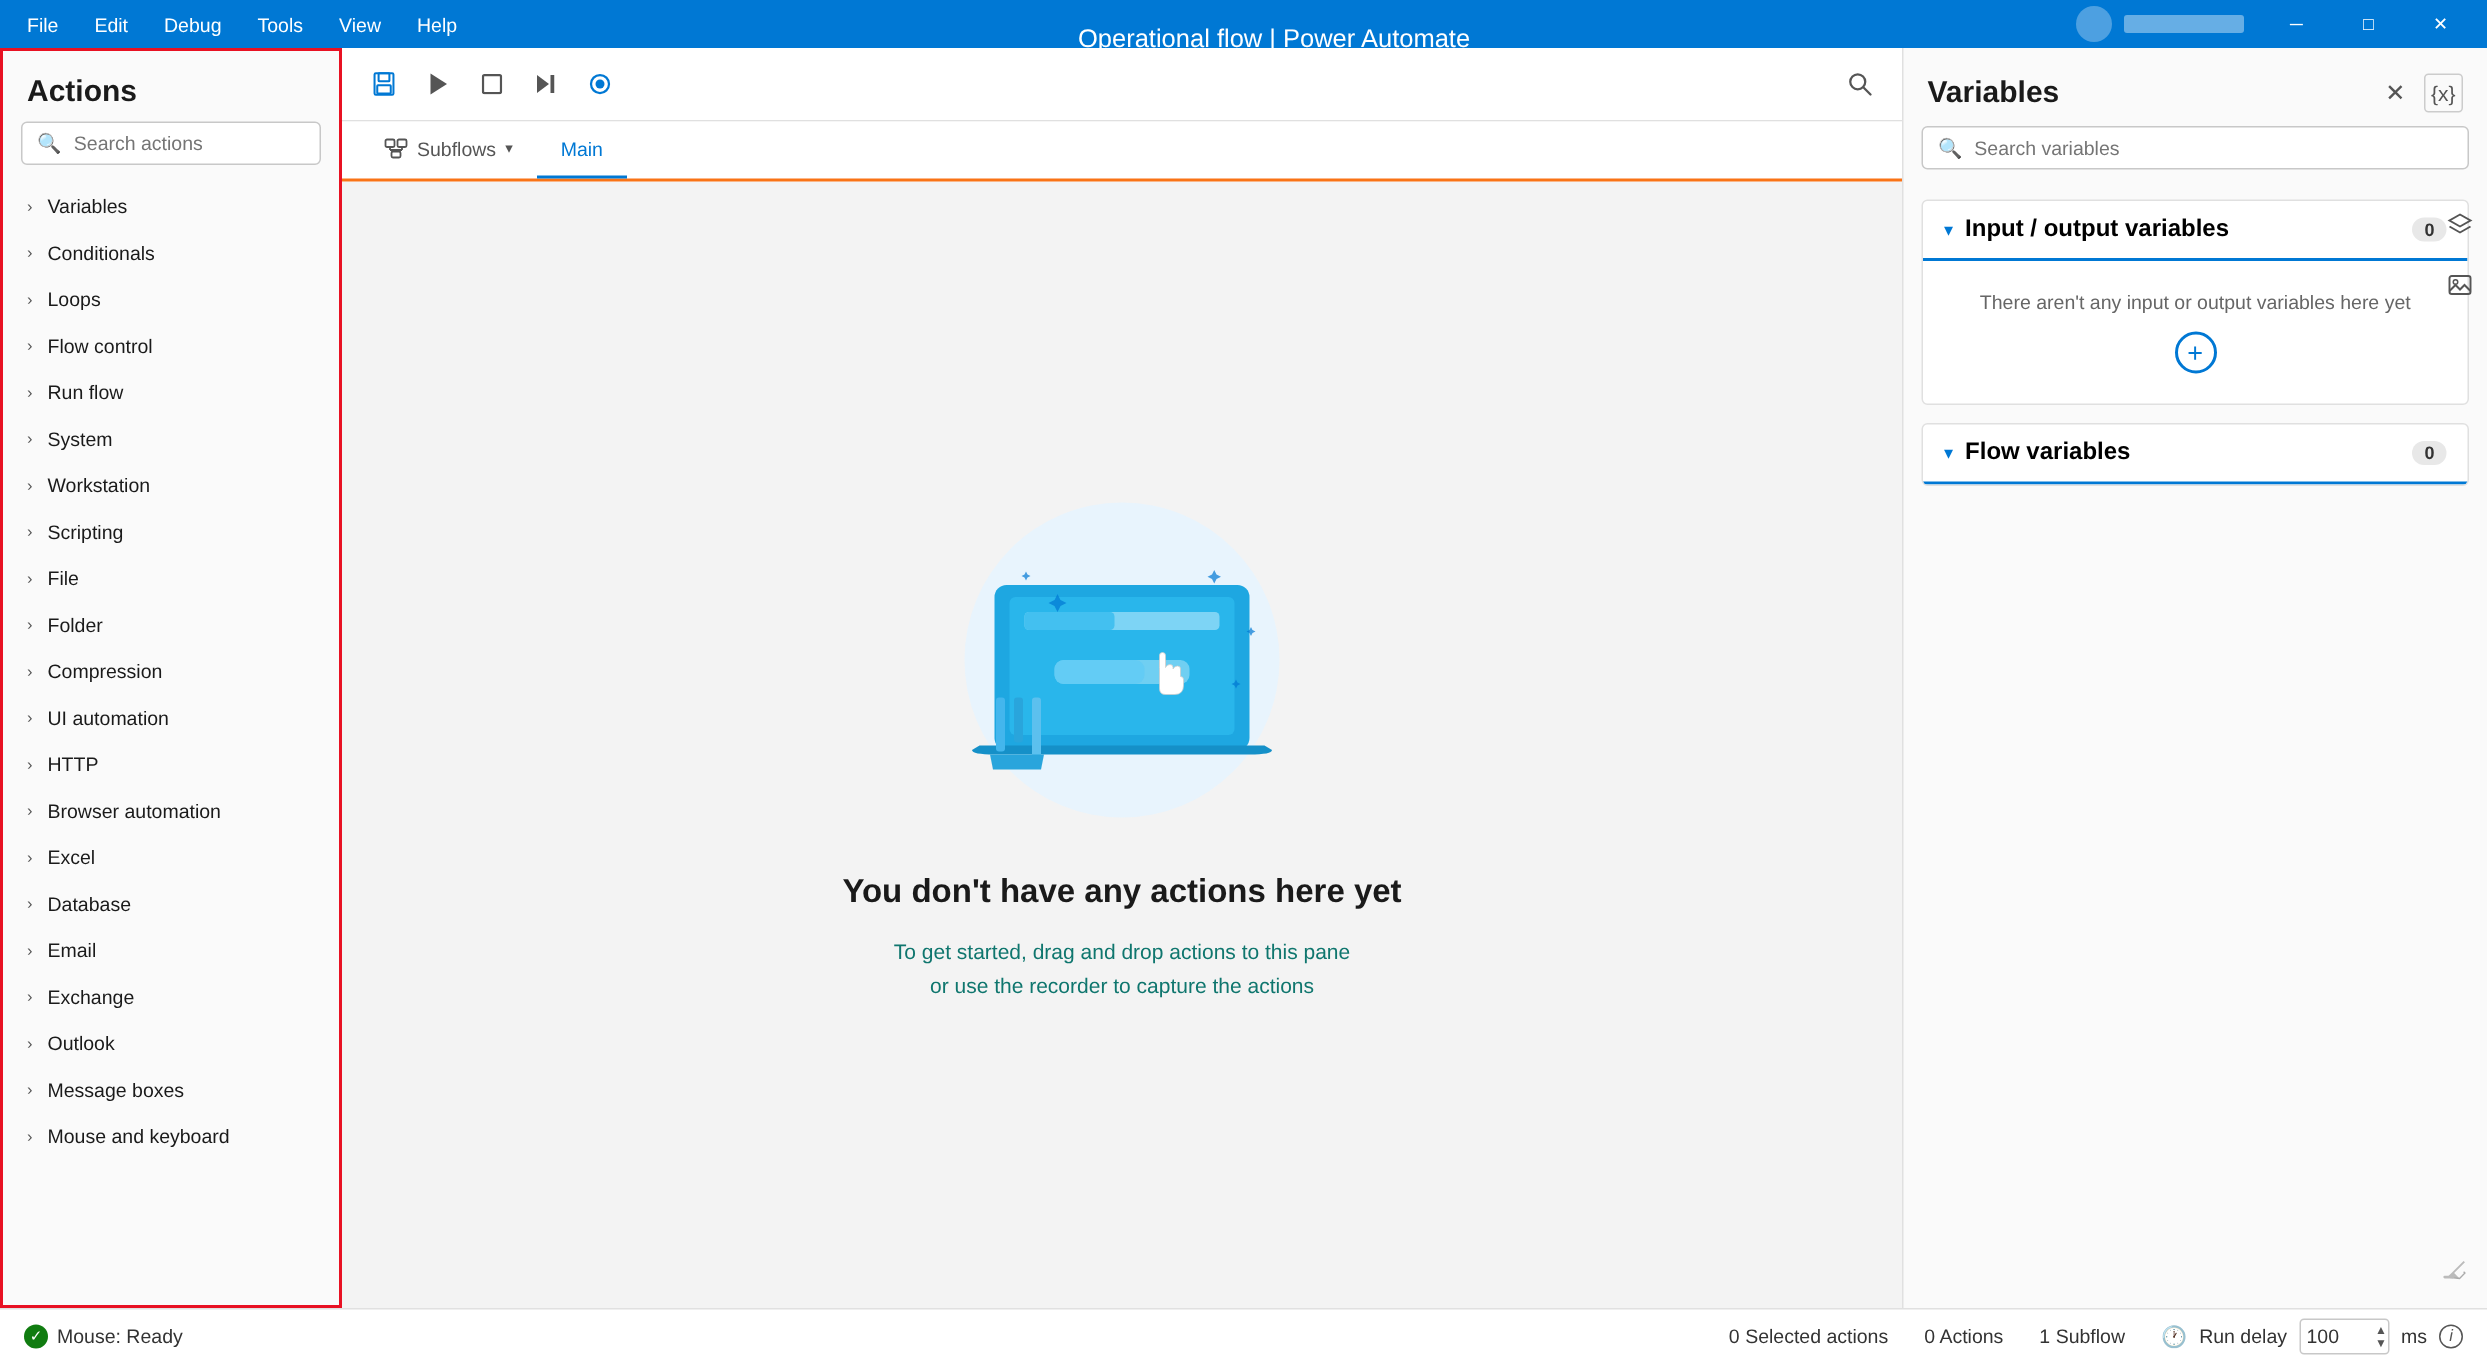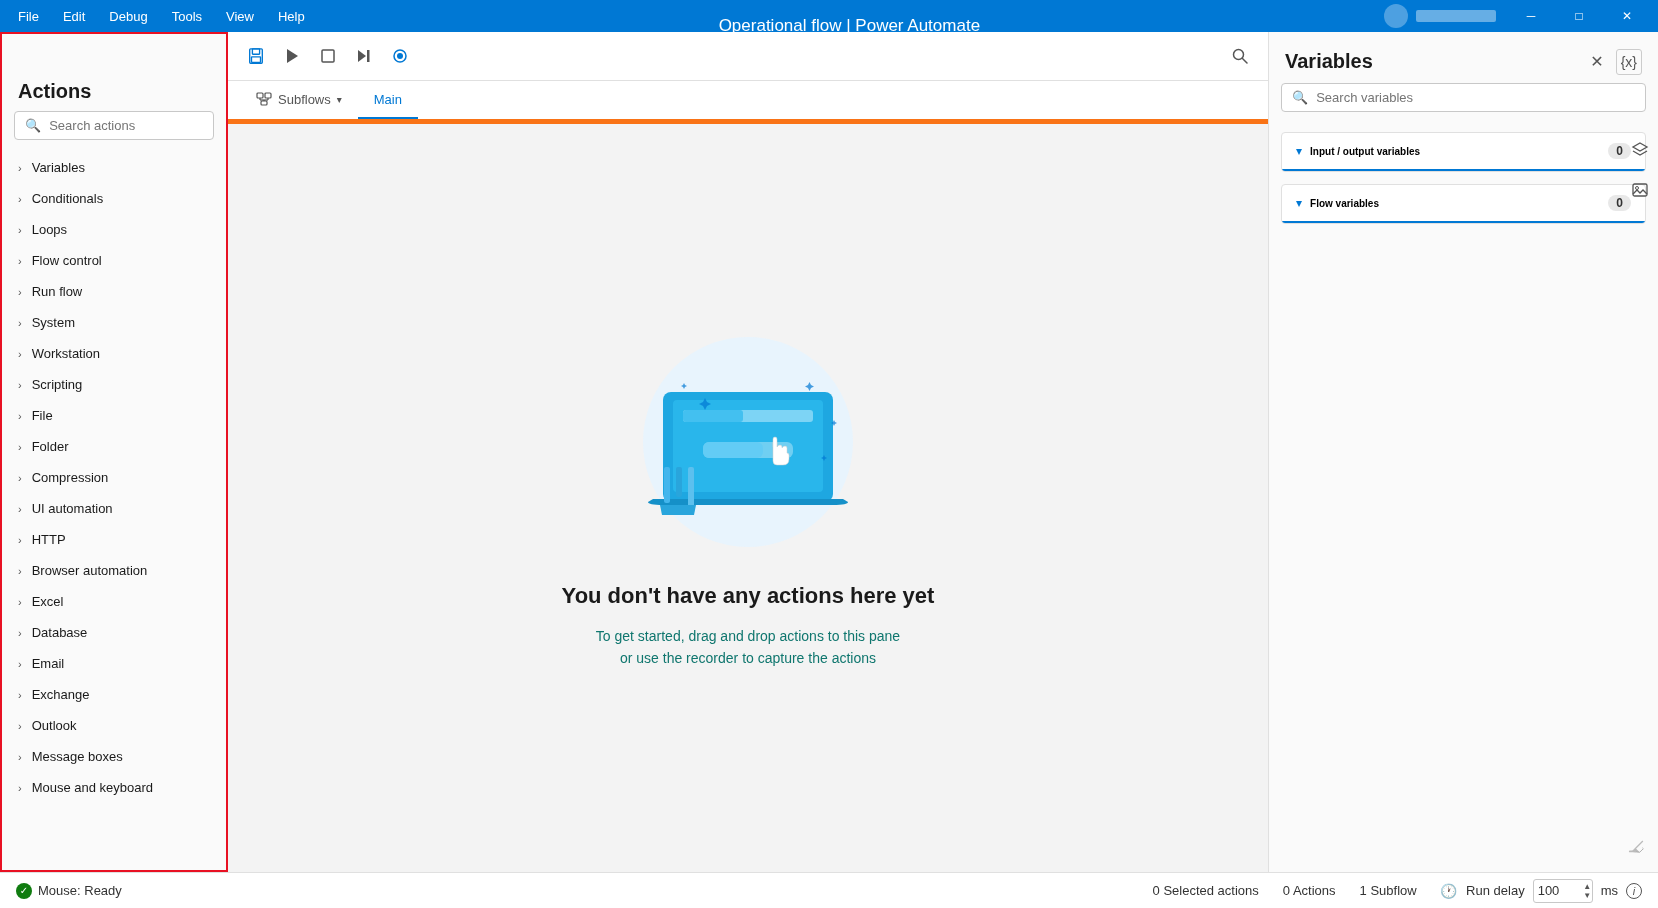--- a/index.html
+++ b/index.html
@@ -56,25 +56,24 @@
     .actions-panel {
       width: 228px;
       background: #fafafa;
       border-right: 1px solid #e0e0e0;
       border: 2px solid #e81123;
       display: flex;
       flex-direction: column;
       flex-shrink: 0;
     }
     .actions-header {
-      padding: 6px 16px 8px;
+      padding: 16px 16px 8px;
       font-size: 20px;
       font-weight: 600;
       color: #1a1a1a;
-      margin-top: 40px;
     }
     .search-box {
       margin: 0 12px 12px;
       display: flex;
       align-items: center;
       border: 1px solid #c8c8c8;
       border-radius: 4px;
       background: white;
       padding: 6px 10px;
       gap: 8px;
@@ -137,21 +136,21 @@
       cursor: pointer;
       border-radius: 4px;
       color: #333;
       font-size: 16px;
     }
     .toolbar-btn.active { color: #0078d4; }
     .toolbar-spacer { flex: 1; }
     .tabs-bar {
       display: flex;
       background: white;
-      border-bottom: 5px solid #f97316;
+      border-bottom: 2px solid #f97316;
       padding: 0 12px;
     }
     .tab {
       display: flex;
       align-items: center;
       padding: 10px 16px;
       cursor: pointer;
       gap: 8px;
       font-size: 13px;
       color: #555;
@@ -256,21 +255,21 @@
     }
     .var-section-header {
       display: flex;
       align-items: center;
       padding: 10px 14px;
       cursor: pointer;
       gap: 8px;
       border-bottom: 2px solid #0078d4;
     }
     .var-section-title {
-      font-size: 10px;
+      font-size: 16px;
       font-weight: 600;
       flex: 1;
     }
     .var-count-badge {
       background: #e8e8e8;
       color: #333;
       border-radius: 10px;
       padding: 1px 8px;
       font-size: 12px;
       font-weight: 600;
@@ -655,20 +654,24 @@
       <input type="text" placeholder="Search variables" style="">
     </div>
 
     <div class="variables-body">
 
       <div class="var-section">
         <div class="var-section-header">
           <span style="color:#0078d4;font-size:12px;">▾</span>
           <span class="var-section-title">Input / output variables</span>
           <span class="var-count-badge">0</span>
+        </div>
+        <div class="var-section-body">
+          <span>There aren't any input or output variables here yet</span>
+          <div class="add-var-btn">+</div>
         </div>
       </div>
 
       <div class="var-section">
         <div class="var-section-header">
           <span style="color:#0078d4;font-size:12px;">▾</span>
           <span class="var-section-title">Flow variables</span>
           <span class="var-count-badge">0</span>
         </div>
       </div>

